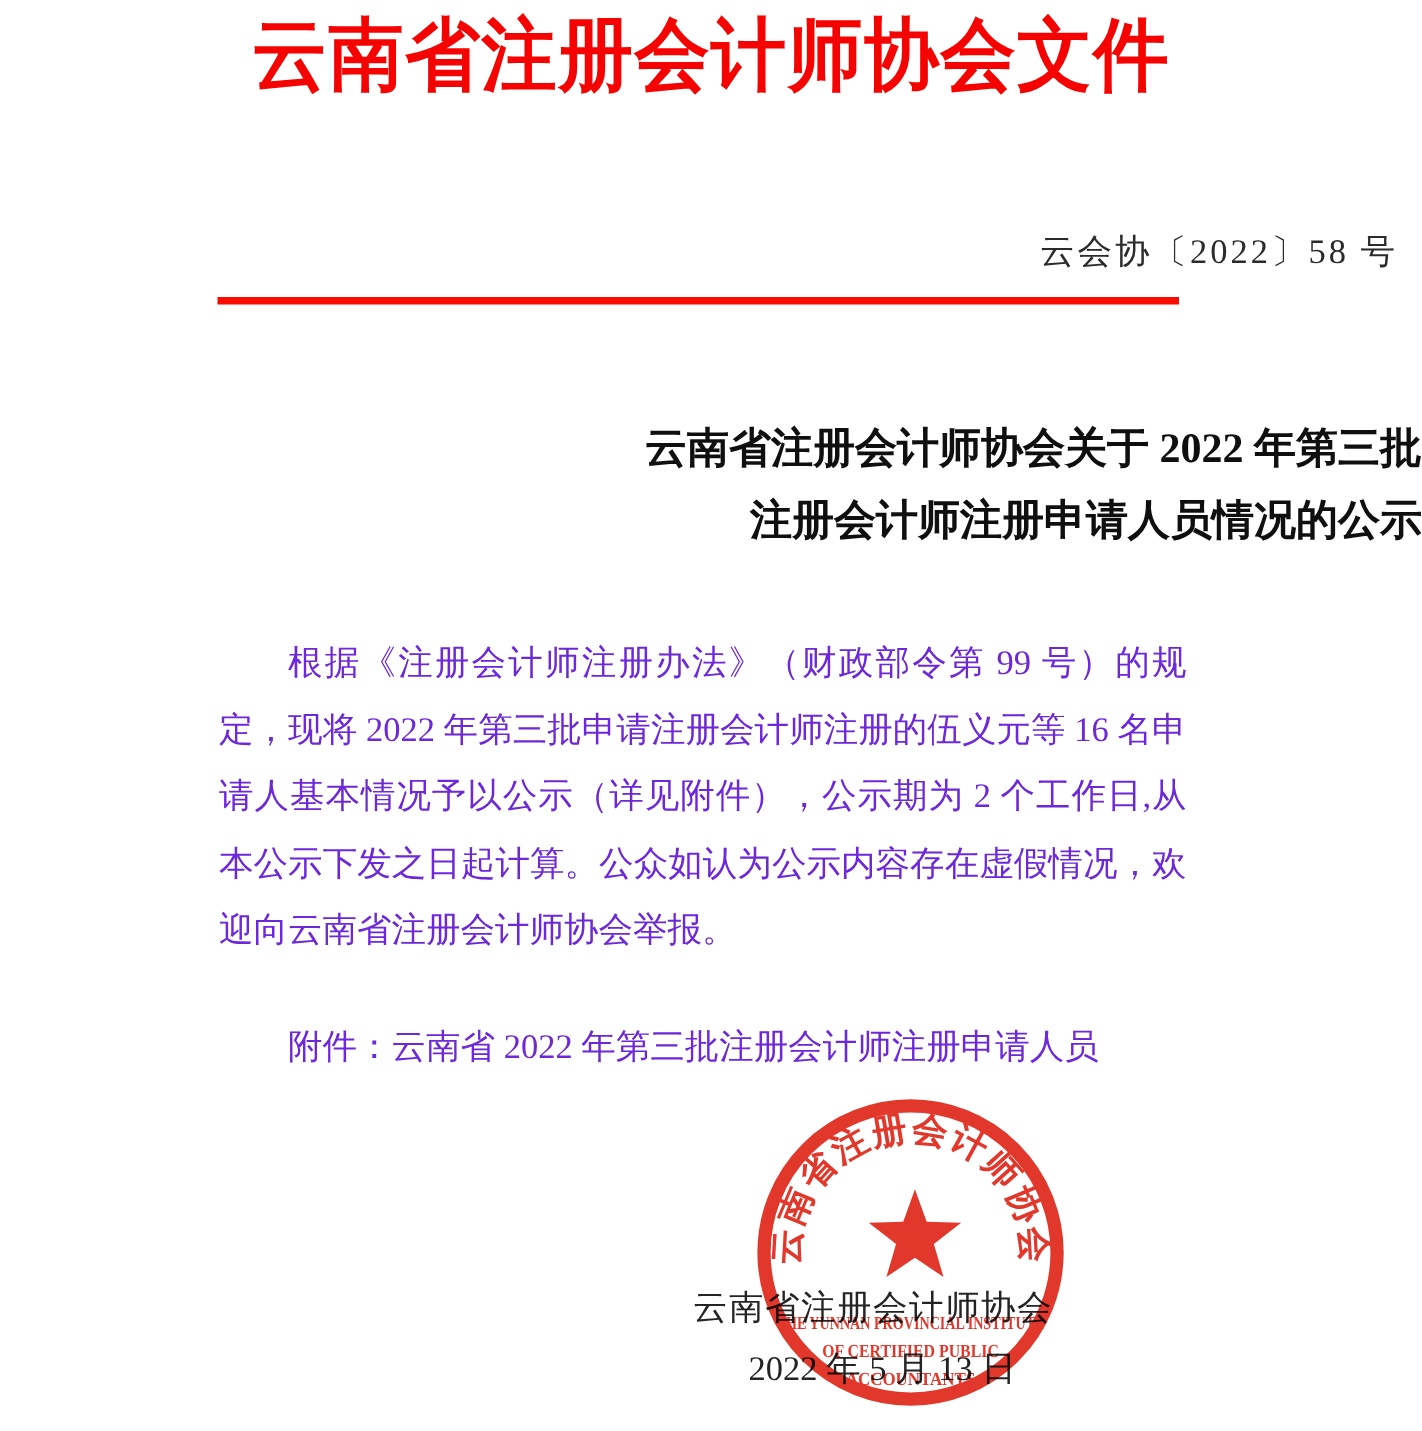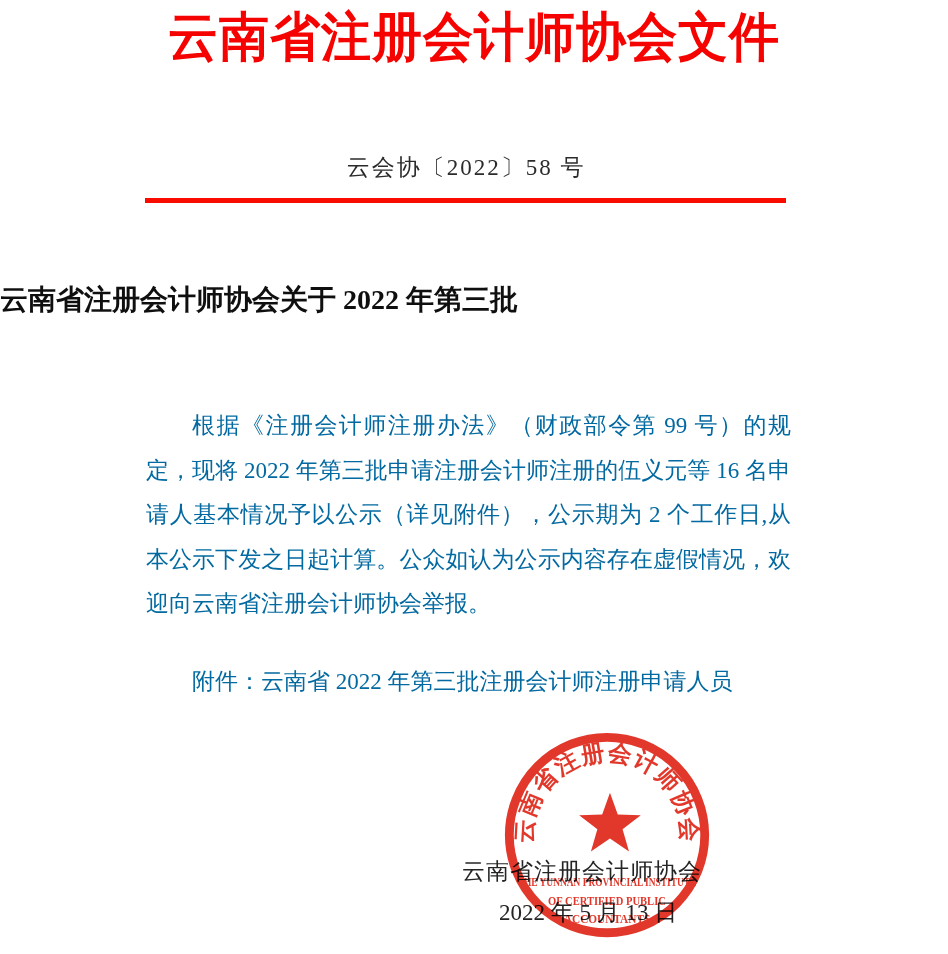--- a/index.html
+++ b/index.html
@@ -21,50 +21,50 @@
     font-weight: 900;
     letter-spacing: 1px;
     color: #f40300;
     transform: scaleY(1.06);
     transform-origin: top center;
     white-space: nowrap;
   }
   .doc-number {
     position: absolute;
     top: 152px; left: 0; right: 16px;
-    text-align: center;
+    text-align: right;
     font-size: 23px;
     letter-spacing: 2px;
     color: #2b2b2b;
     white-space: nowrap;
   }
   .red-rule {
     position: absolute;
     left: 145px; top: 198px;
     width: 641px; height: 5px;
     background: #fa0b00;
   }
   .doc-title {
     position: absolute;
     top: 276px; left: 0; right: 0;
     margin: 0;
-    text-align: left;
+    text-align: right;
     font-size: 28px;
     font-weight: bold;
     line-height: 48px;
     color: #0f0f0f;
   }
   .body-block {
     position: absolute;
-    left: 146px; top: 404px;
+    left: 146px; top: 420px;
     width: 645px;
     font-size: 23px;
     line-height: 44.5px;
     text-align: justify;
-    color: #0369a1;
+    color: #6d28d9;
   }
   .body-block p { margin: 0; text-indent: 2em; }
   .attachment-line { margin-top: 33px !important; }
   .signature-org {
     position: absolute;
     left: 462px; top: 856px;
     font-size: 23px;
     letter-spacing: 1px;
     color: #242424;
     white-space: nowrap;
@@ -94,20 +94,21 @@
 <div class="page">
 
   <h1 class="letterhead">云南省注册会计师协会文件</h1>
 
   <div class="doc-number">云会协〔2022〕58 号</div>
 
   <div class="red-rule"></div>
 
   <h2 class="doc-title">
     <span>云南省注册会计师协会关于 2022 年第三批</span><br>
+    <span>注册会计师注册申请人员情况的公示</span>
   </h2>
 
   <div class="body-block">
     <p>根据《注册会计师注册办法》（财政部令第 99 号）的规定，现将 2022 年第三批申请注册会计师注册的伍义元等 16 名申请人基本情况予以公示（详见附件），公示期为 2 个工作日,从本公示下发之日起计算。公众如认为公示内容存在虚假情况，欢迎向云南省注册会计师协会举报。</p>
     <p class="attachment-line">附件：云南省 2022 年第三批注册会计师注册申请人员</p>
   </div>
 
   <div class="signature-org">云南省注册会计师协会</div>
 
   <div class="signature-date">2022 年 5 月 13 日</div>

